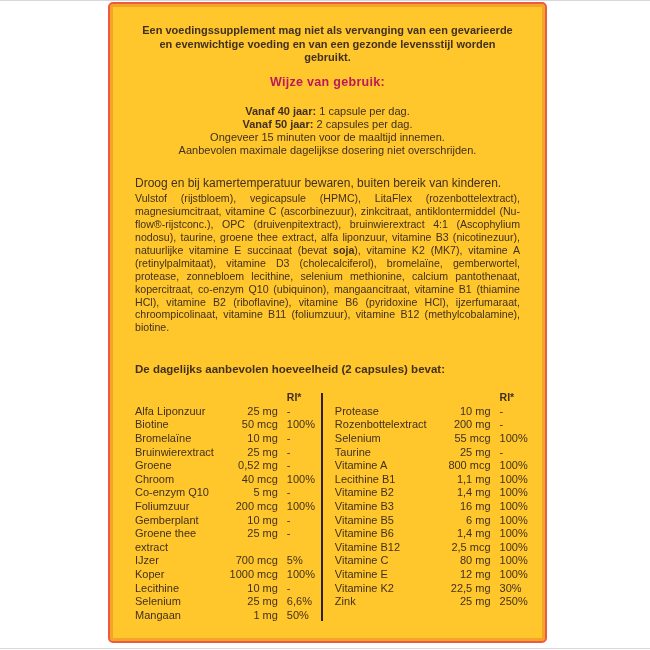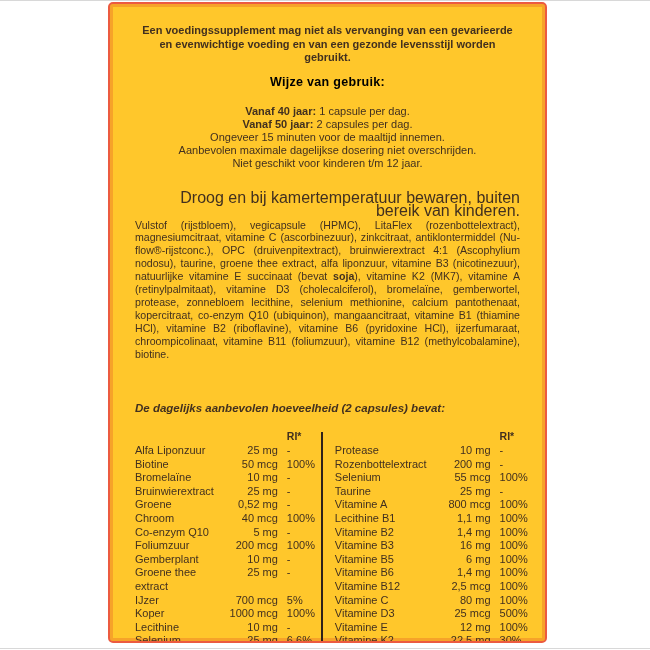--- a/index.html
+++ b/index.html
@@ -20,67 +20,64 @@
     max-width:372px;margin:3px auto 0;text-align:center;
     font-size:11px;line-height:13.5px;font-weight:700;
   }
   .usage-heading{
     margin-top:10px;text-align:center;
     font-size:12.5px;font-weight:700;letter-spacing:.3px;
   }
   .usage-block{margin-top:16px;}
   .usage-line{text-align:center;font-size:11px;line-height:13.2px;}
   .usage-line .lead{font-weight:700;}
-  .storage{margin-top:20px;text-align:right;font-size:16px;line-height:13px;}
+  .storage{margin-top:20px;text-align:left;font-size:12px;line-height:13px;}
   .ing-heading{margin-top:27px;font-size:12.5px;font-weight:700;letter-spacing:.2px;}
   .ing-text{margin-top:2px;font-size:10.6px;line-height:12.9px;text-align:justify;}
   .ing-text .soja{font-weight:700;}
-  .daily-heading{margin-top:42px;font-size:11.5px;font-weight:700;font-style:italic;}
+  .daily-heading{margin-top:29px;font-size:11.5px;font-weight:700;}
   .table-wrap{display:flex;margin-top:16px;}
   .tcol{flex:1 1 0;}
   .tcol.left{max-width:183px;}
   .divider{width:2px;background:#30221a;margin:2px 12px 0 7px;height:228px;flex:none;}
   .trow{display:grid;grid-template-columns:1fr 64px 36px;font-size:11px;line-height:13.6px;}
   .trow .amount{text-align:right;white-space:nowrap;}
   .trow .ri{padding-left:9px;white-space:nowrap;}
   .ri-head{font-weight:700;font-size:10.5px;}
 </style>
 </head>
 <body>
 
 <div class="page">
   <div class="hairline top"></div>
   <div class="hairline bottom"></div>
 
   <div class="panel">
 
     <div class="disclaimer">Een voedingssupplement mag niet als vervanging van een gevarieerde en evenwichtige voeding en van een gezonde levensstijl worden gebruikt.</div>
 
-    <div class="usage-heading" style="color:#000000;">Wijze van gebruik:</div>
+    <div class="usage-heading" style="color:#be185d;">Wijze van gebruik:</div>
 
     <div class="usage-block" id="usage-block">
   <div class="usage-line">
     <span class="lead">Vanaf 40 jaar:</span><span class="rest"> 1 capsule per dag.</span>
   </div>
 
   <div class="usage-line">
     <span class="lead">Vanaf 50 jaar:</span><span class="rest"> 2 capsules per dag.</span>
   </div>
 
   <div class="usage-line">
     <span class="lead"></span><span class="rest">Ongeveer 15 minuten voor de maaltijd innemen.</span>
   </div>
 
   <div class="usage-line">
     <span class="lead"></span><span class="rest">Aanbevolen maximale dagelijkse dosering niet overschrijden.</span>
   </div>
 
-  <div class="usage-line">
-    <span class="lead"></span><span class="rest">Niet geschikt voor kinderen t/m 12 jaar.</span>
-  </div>
 </div>
 
     <div class="storage">Droog en bij kamertemperatuur bewaren, buiten bereik van kinderen.</div>
 
 
     <div class="ing-text"><span>Vulstof (rijstbloem), vegicapsule (HPMC), LitaFlex (rozenbottelextract), magnesiumcitraat, vitamine C (ascorbinezuur), zinkcitraat, antiklontermiddel (Nu-flow®-rijstconc.), OPC (druivenpitextract), bruinwierextract 4:1 (Ascophylium nodosu), taurine, groene thee extract, alfa liponzuur, vitamine B3 (nicotinezuur), natuurlijke vitamine E succinaat (bevat </span><span class="soja">soja</span><span>), vitamine K2 (MK7), vitamine A (retinylpalmitaat), vitamine D3 (cholecalciferol), bromelaïne, gemberwortel, protease, zonnebloem lecithine, selenium methionine, calcium pantothenaat, kopercitraat, co-enzym Q10 (ubiquinon), mangaancitraat, vitamine B1 (thiamine HCl), vitamine B2 (riboflavine), vitamine B6 (pyridoxine HCl), ijzerfumaraat, chroompicolinaat, vitamine B11 (foliumzuur), vitamine B12 (methylcobalamine), biotine.</span></div>
 
     <div class="daily-heading">De dagelijks aanbevolen hoeveelheid (2 capsules) bevat:</div>
 
     <div class="table-wrap">
@@ -258,25 +255,20 @@
     <span class="amount">2,5 mcg</span>
     <span class="ri">100%</span>
   </div>
 
   <div class="trow">
     <span class="name">Vitamine C</span>
     <span class="amount">80 mg</span>
     <span class="ri">100%</span>
   </div>
 
-  <div class="trow">
-    <span class="name">Vitamine D3</span>
-    <span class="amount">25 mcg</span>
-    <span class="ri">500%</span>
-  </div>
 
   <div class="trow">
     <span class="name">Vitamine E</span>
     <span class="amount">12 mg</span>
     <span class="ri">100%</span>
   </div>
 
   <div class="trow">
     <span class="name">Vitamine K2</span>
     <span class="amount">22,5 mg</span>

